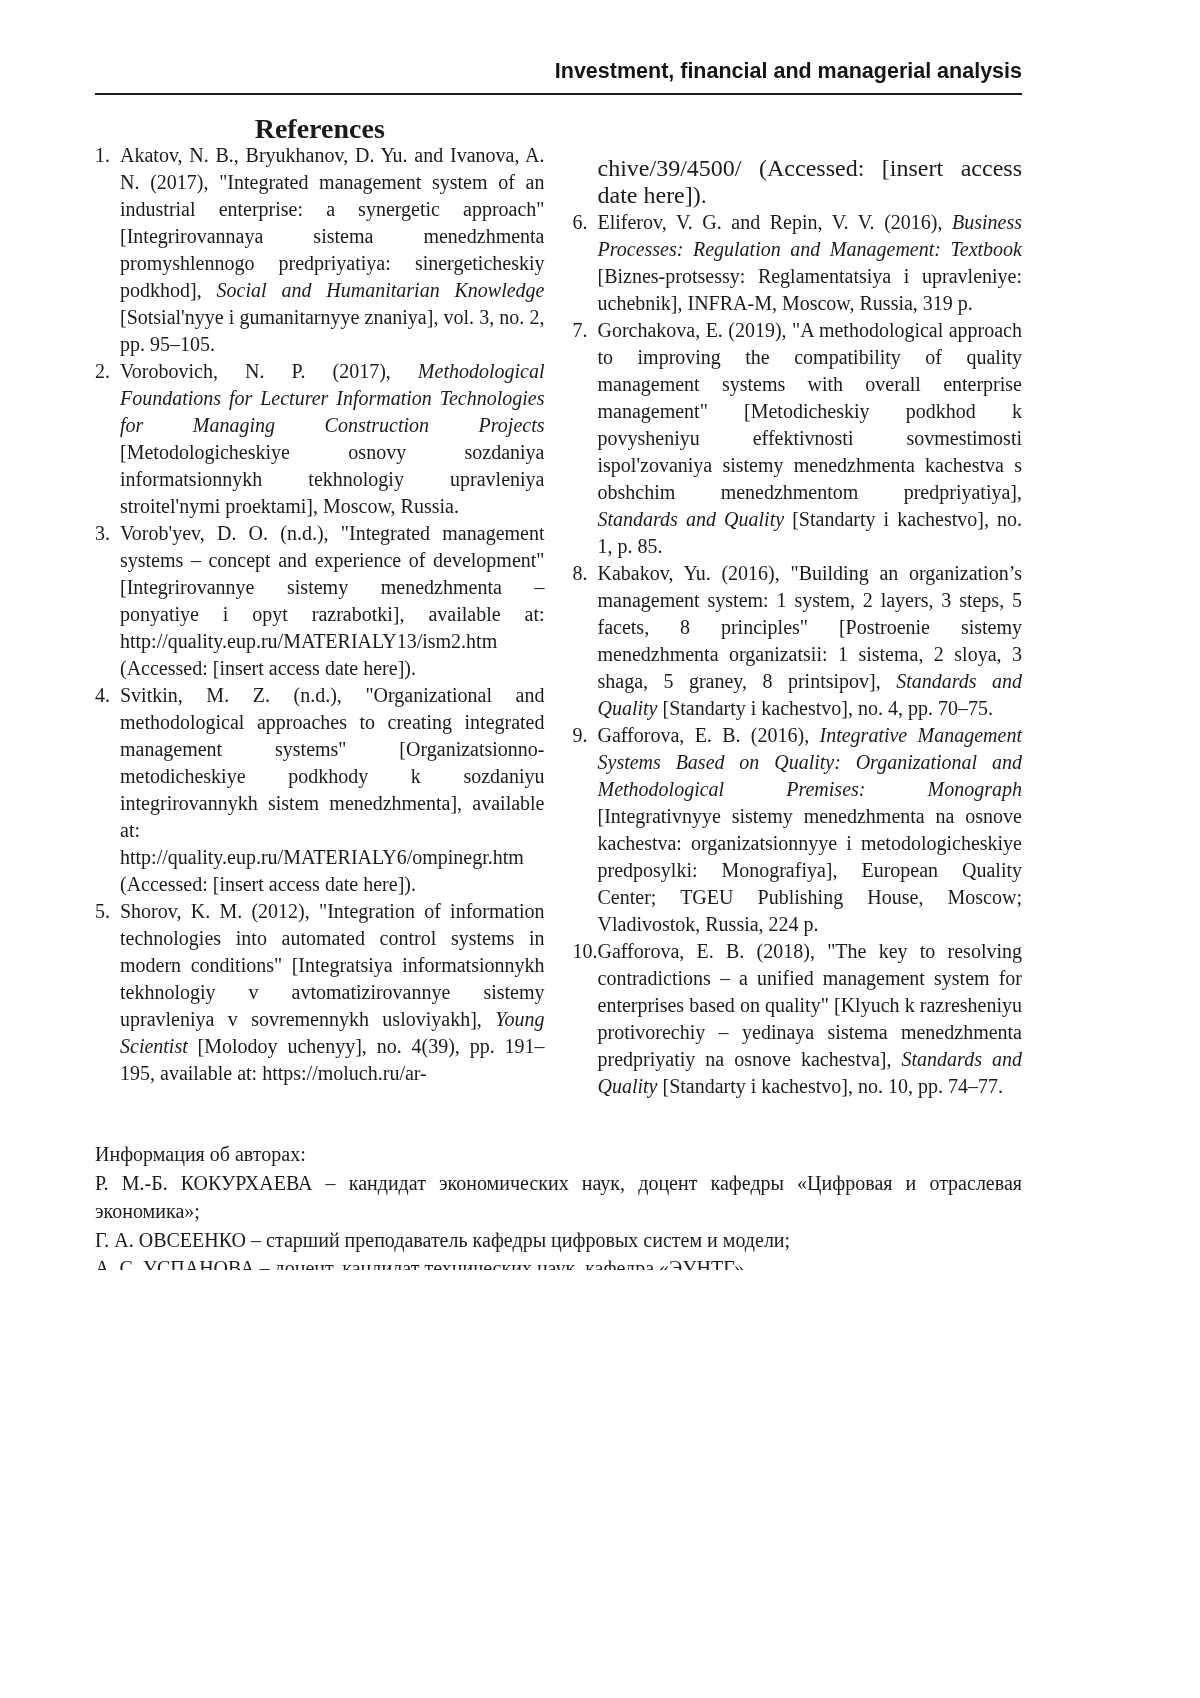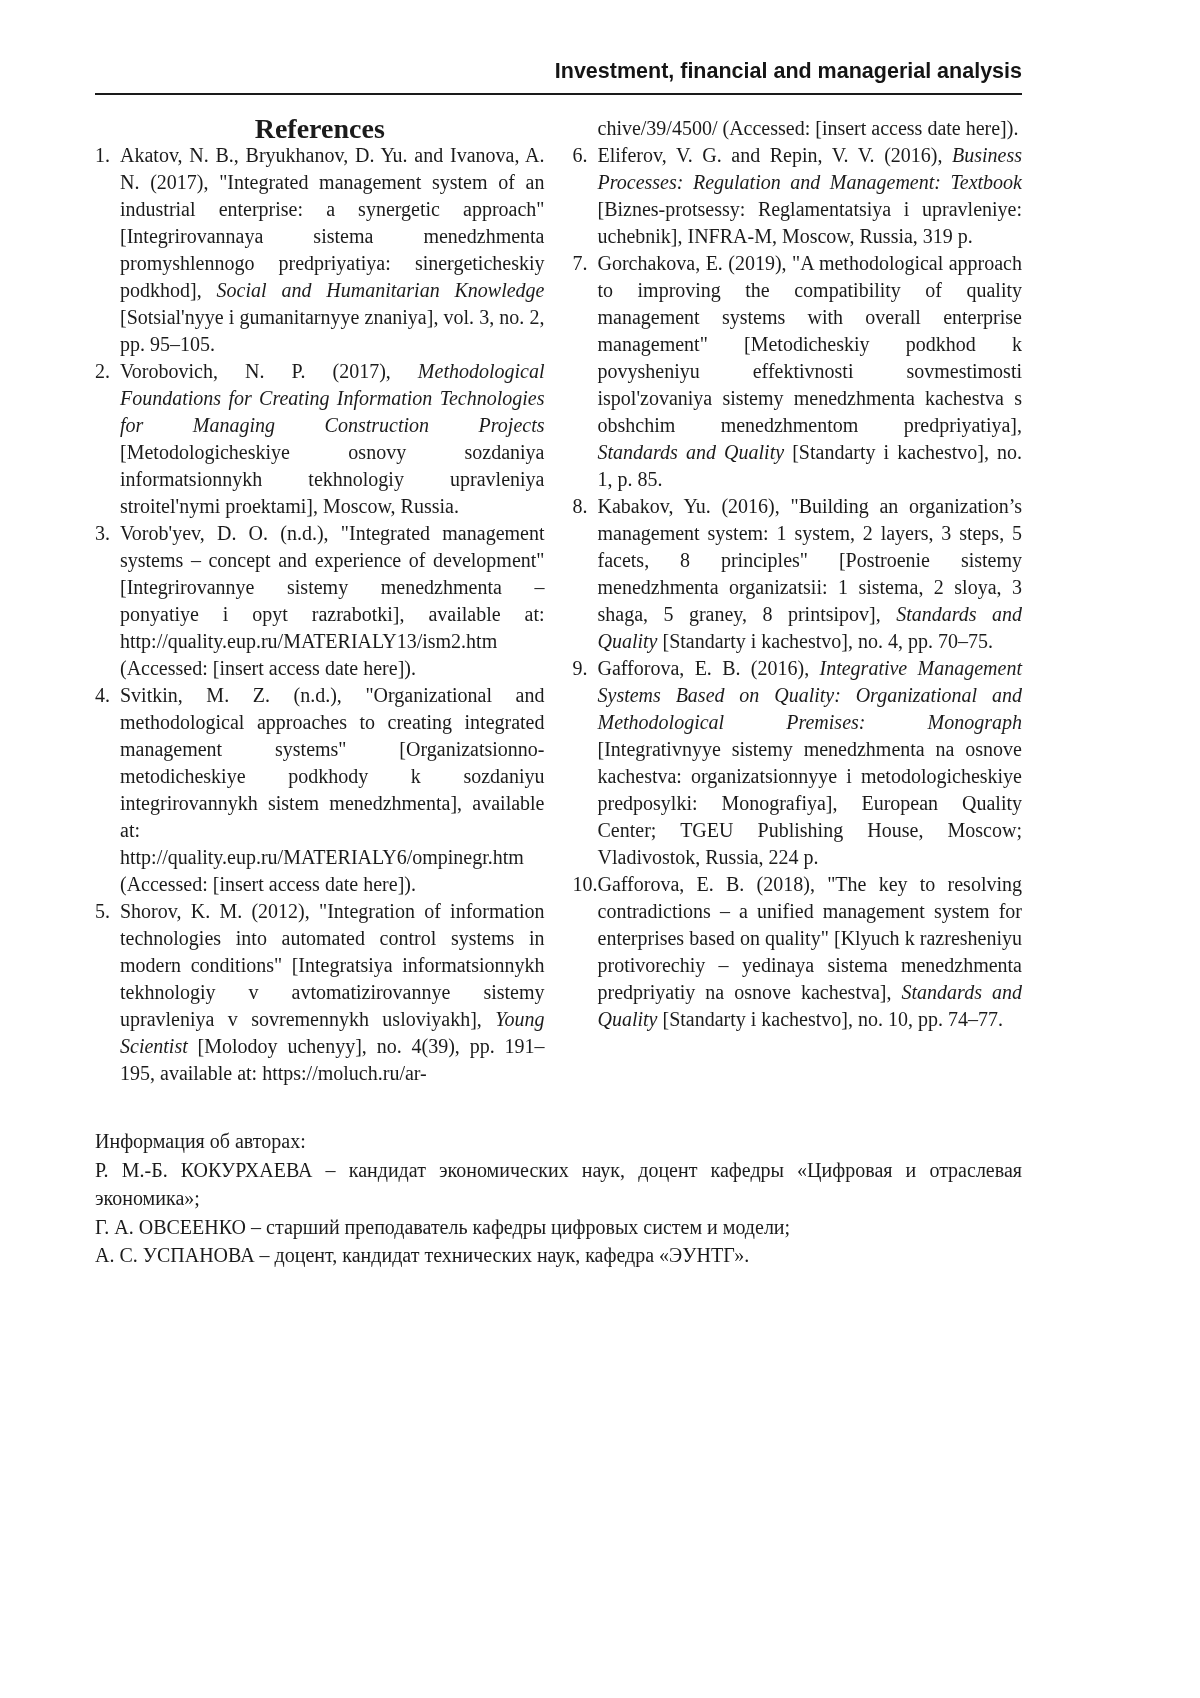--- a/index.html
+++ b/index.html
@@ -47,23 +47,24 @@
   }
   .ref-body {
     flex: 1 1 auto;
     min-width: 0;
     text-align: justify;
     hyphens: auto;
     -webkit-hyphens: auto;
   }
   .ref-cont {
     margin-left: 25px;
-    font-size: 20px;
+    font-size: 24px;
     line-height: 27px;
     text-align: justify;
+    margin-top: 40px;
   }
   .authors {
     font-size: 20px;
     line-height: 28.5px;
   }
   .authors-ru { margin-top: 40px; }
   .authors-en { margin-top: 70px; }
   .authors p { margin: 0; text-align: justify; }
   .footer {
     margin-top: auto;
@@ -91,21 +92,21 @@
   <div class="columns">
     <div class="col">
       <div class="refs-heading">References</div>
       <div>
           <div class="ref-item">
             <span class="ref-num">1.</span>
             <div class="ref-body"><span>Akatov, N. B., Bryukhanov, D. Yu. and Ivanova, A. N. (2017), "Integrated management system of an industrial enterprise: a synergetic approach" [Integrirovannaya sistema menedzhmenta promyshlennogo predpriyatiya: sinergeticheskiy podkhod], </span><i>Social and Humanitarian Knowledge</i><span> [Sotsial'nyye i gumanitarnyye znaniya], vol. 3, no. 2, pp. 95–105.</span></div>
           </div>
           <div class="ref-item">
             <span class="ref-num">2.</span>
-            <div class="ref-body"><span>Vorobovich, N. P. (2017), </span><i>Methodological Foundations for Creating Information Technologies for Managing Construction Projects</i><span> [Metodologicheskiye osnovy sozdaniya informatsionnykh tekhnologiy upravleniya stroitel'nymi proektami], Moscow, Russia.</span></div>
+            <div class="ref-body"><span>Vorobovich, N. P. (2017), </span><i>Methodological Foundations for Lecturer Information Technologies for Managing Construction Projects</i><span> [Metodologicheskiye osnovy sozdaniya informatsionnykh tekhnologiy upravleniya stroitel'nymi proektami], Moscow, Russia.</span></div>
           </div>
           <div class="ref-item">
             <span class="ref-num">3.</span>
             <div class="ref-body"><span>Vorob'yev, D. O. (n.d.), "Integrated management systems – concept and experience of development" [Integrirovannye sistemy menedzhmenta – ponyatiye i opyt razrabotki], available at: http://quality.eup.ru/MATERIALY13/ism2.htm (Accessed: [insert access date here]).</span></div>
           </div>
           <div class="ref-item">
             <span class="ref-num">4.</span>
             <div class="ref-body"><span>Svitkin, M. Z. (n.d.), "Organizational and methodological approaches to creating integrated management systems" [Organizatsionno-metodicheskiye podkhody k sozdaniyu integrirovannykh sistem menedzhmenta], available at: http://quality.eup.ru/MATERIALY6/ompinegr.htm (Accessed: [insert access date here]).</span></div>
           </div>
           <div class="ref-item">

